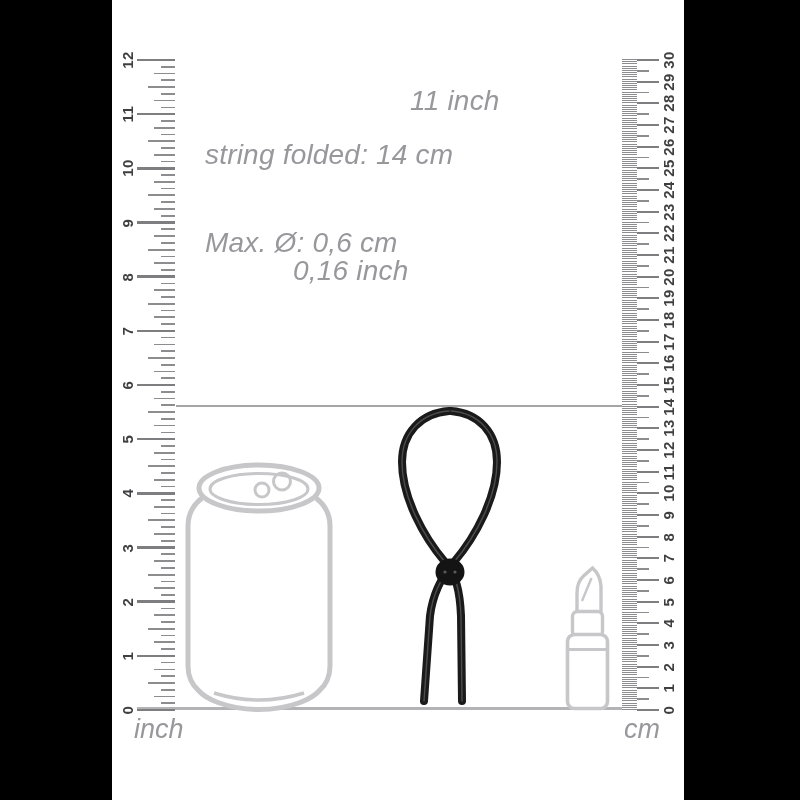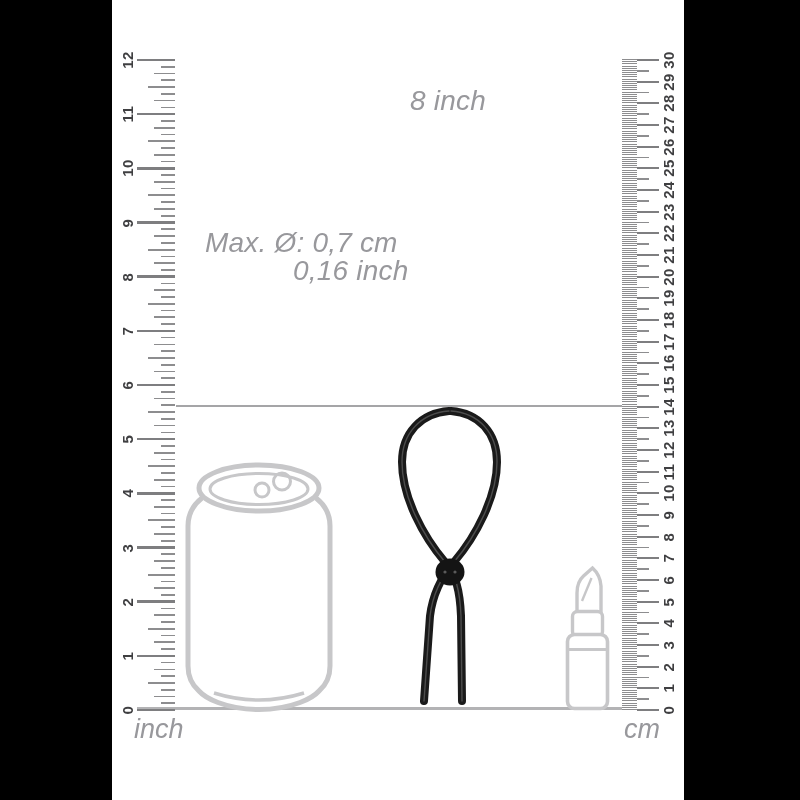--- a/index.html
+++ b/index.html
@@ -27,22 +27,23 @@
   #reference-line{position:absolute;left:64px;top:405px;width:446px;height:2px;background:#a5a5a7;}
 
   svg{position:absolute;overflow:visible;}
 </style>
 </head>
 <body>
 
 <div id="stage">
   <div id="canvas">
 
-    <div class="measure" style="left:298px;top:87px;">8 inch</div>
-    <div class="measure" style="left:93px;top:229px;">Max. Ø: 0,7 cm</div>
+    <div class="measure" style="left:298px;top:87px;">11 inch</div>
+    <div class="measure" style="left:93px;top:141px;">string folded: 14 cm</div>
+    <div class="measure" style="left:93px;top:229px;">Max. Ø: 0,6 cm</div>
     <div class="measure" style="left:181px;top:257px;">0,16 inch</div>
 
     <div id="reference-line"></div>
     <div id="ground-line"></div>
 
     <div class="ruler" id="inch-ruler">
         <div class="tick major" style="top: 708.8px; left: 25px; width: 38px; height: 2.5px;"></div>
         <div class="tick" style="top: 702.3px; left: 49px; width: 14px; height: 1.8px;"></div>
         <div class="tick" style="top: 695.6px; left: 42px; width: 21px; height: 1.8px;"></div>
         <div class="tick" style="top: 688.8px; left: 49px; width: 14px; height: 1.8px;"></div>

